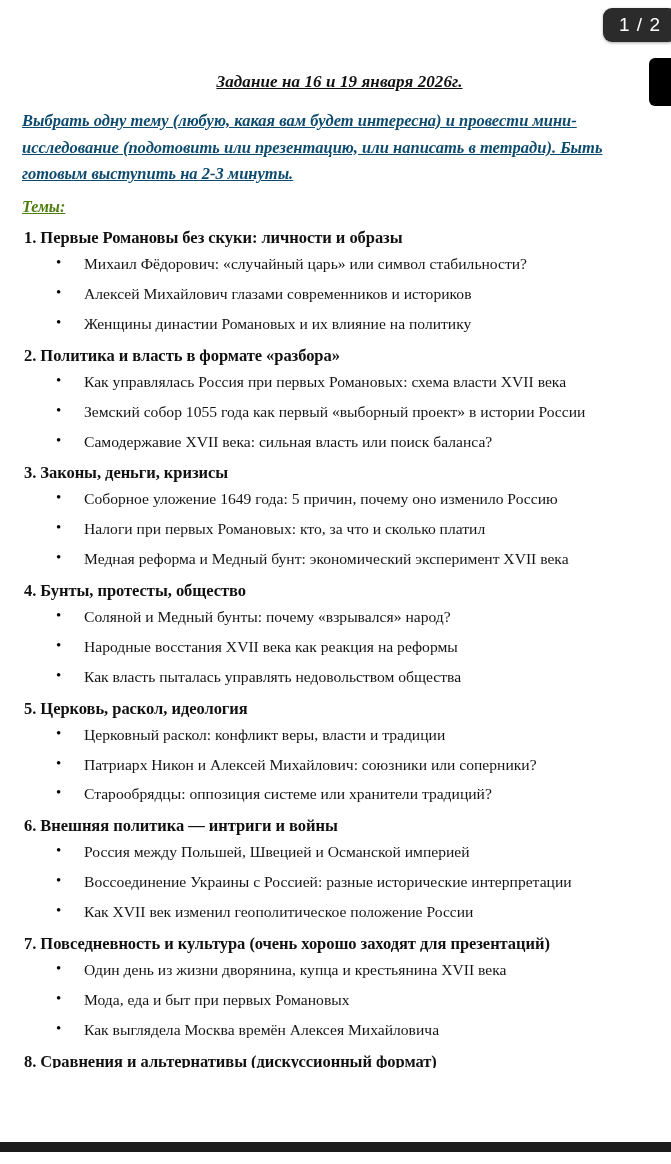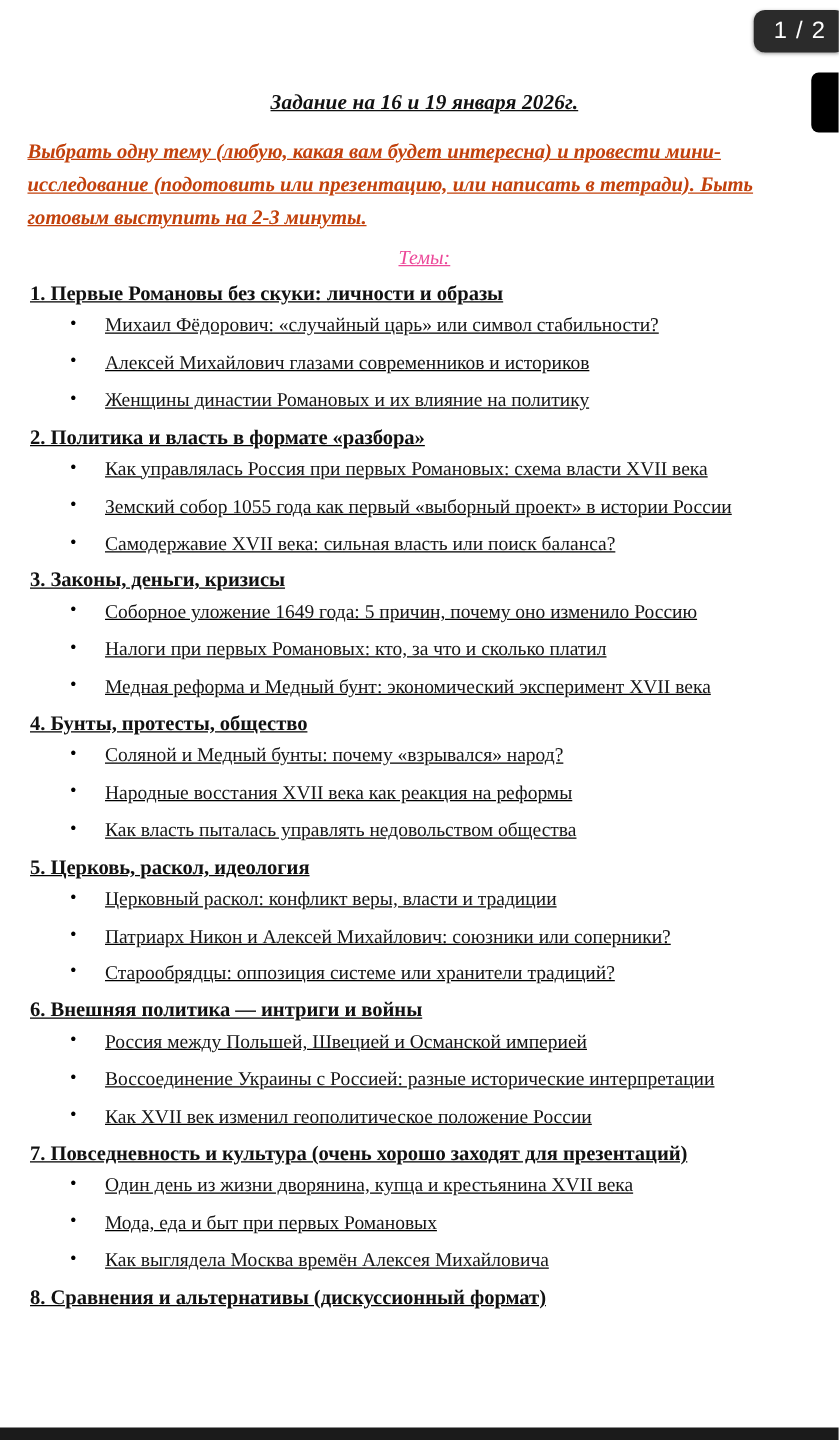--- a/index.html
+++ b/index.html
@@ -79,43 +79,41 @@
     font-weight: bold;
     font-style: italic;
     text-decoration: underline;
     font-size: 17px;
     color: #111111;
     margin: 0 0 16px 0;
     letter-spacing: .1px;
   }
 
   .intro {
-    color: #c2410c;
+    color: #0c4a6e;
     font-style: italic;
     font-weight: bold;
     text-decoration: underline;
     font-size: 16.5px;
     line-height: 1.62;
     margin: 0 0 6px 0;
     padding-right: 40px;
   }
 
   .themes-label {
-    font-weight: normal;
+    font-weight: bold;
     font-style: italic;
     text-decoration: underline;
     font-size: 16px;
-    color: #ec4899;
+    color: #4d7c0f;
     margin: 10px 0 8px 0;
-    text-align: center;
   }
 
   .section {
-    margin: 0 0 2px 0;
-    text-decoration: underline;
+    margin: 12px 0 2px 0;
   }
 
   .section-heading {
     font-weight: bold;
     font-size: 16.5px;
     color: #111111;
     margin: 9px 0 6px 2px;
     line-height: 1.2;
     letter-spacing: -0.05px;
   }

